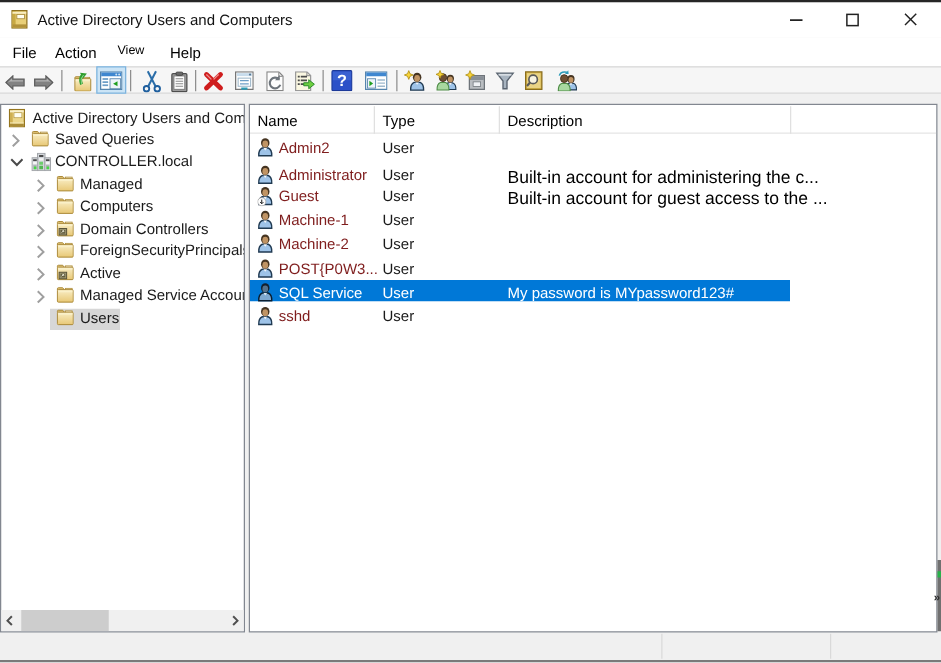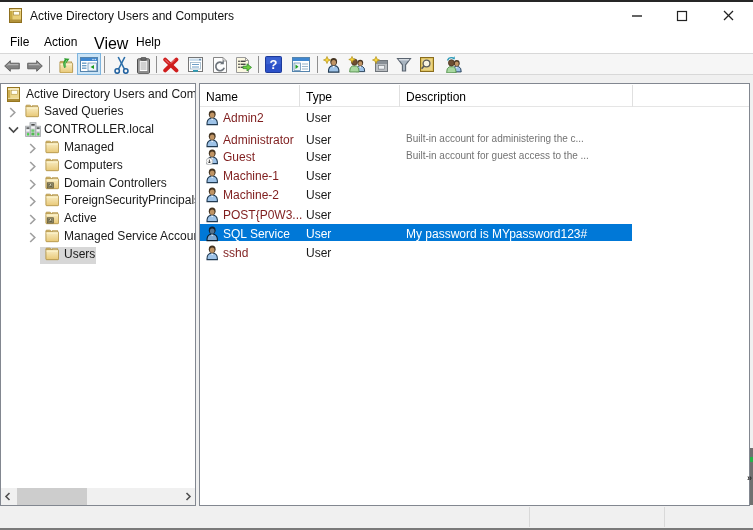--- a/index.html
+++ b/index.html
@@ -7,21 +7,21 @@
 body { font-family:"Liberation Sans", sans-serif; background:#f0f0f0; position:relative; }
 .abs { position:absolute; }
 .txt { white-space:nowrap; color:#000; }
 .trow { height:18px; white-space:nowrap; }
 .tico { position:absolute; top:1px; }
 .tlab { position:absolute; top:1px; color:#1a1a1a; }
 .lrow { position:absolute; height:19px; font-size:12px; white-space:nowrap; }
 .lico { position:absolute; left:6px; top:1px; }
 .lname { position:absolute; left:23px; top:2px; color:#7f1d1d; }
 .ltype { position:absolute; left:106px; top:2px; color:#1a1a1a; }
-.ldesc { position:absolute; left:206px; top:2px; color:#737373; font-size:10px; }
+.ldesc { position:absolute; left:206px; top:2px; color:#000000; font-size:14px; }
 </style>
 </head>
 <body>
 <svg width="0" height="0" style="position:absolute">
 <defs>
 <linearGradient id="fgrad" x1="0" y1="0" x2="0" y2="1">
   <stop offset="0" stop-color="#f9eec6"></stop>
         <stop offset="1" stop-color="#e8c876"></stop>
 </linearGradient>
 <g id="foldr">
@@ -89,21 +89,21 @@
 <svg class="abs" style="left:628px;top:6px;" width="112" height="20" viewBox="0 0 112 20">
   <line x1="4" y1="10" x2="14" y2="10" stroke="#222" stroke-width="1.4"></line>
   <rect x="49.5" y="5.5" width="9" height="9" fill="none" stroke="#222" stroke-width="1.2"></rect>
   <line x1="96" y1="5" x2="105" y2="14" stroke="#222" stroke-width="1.2"></line>
   <line x1="105" y1="5" x2="96" y2="14" stroke="#222" stroke-width="1.2"></line>
 </svg>
 
 <div class="abs" style="left:0;top:30px;width:753px;height:23px;background:#ffffff;"></div>
 <div class="abs txt" style="left:10px;top:35px;font-size:12px;">File</div>
 <div class="abs txt" style="left:44px;top:35px;font-size:12px;">Action</div>
-<div class="abs txt" style="left:94px;top:35px;font-size:16px;">View</div>
+<div class="abs txt" style="left:94px;top:35px;font-size:10px;">View</div>
 <div class="abs txt" style="left:136px;top:35px;font-size:12px;">Help</div>
 
 <div class="abs" style="left:0;top:53px;width:753px;height:22px;background:#f6f6f6;border-top:1px solid #d8d8d8;border-bottom:1px solid #d8d8d8;"></div>
 <div id="toolbar" class="abs" style="left:0;top:53px;width:753px;height:22px;">
 
   <div class="abs" style="left:49px;top:3px;width:1px;height:17px;background:#8f8f8f;"></div>
   <div class="abs" style="left:104px;top:3px;width:1px;height:17px;background:#8f8f8f;"></div>
   <div class="abs" style="left:156px;top:3px;width:1px;height:17px;background:#8f8f8f;"></div>
   <div class="abs" style="left:258px;top:3px;width:1px;height:17px;background:#8f8f8f;"></div>
   <div class="abs" style="left:317px;top:3px;width:1px;height:17px;background:#8f8f8f;"></div>

